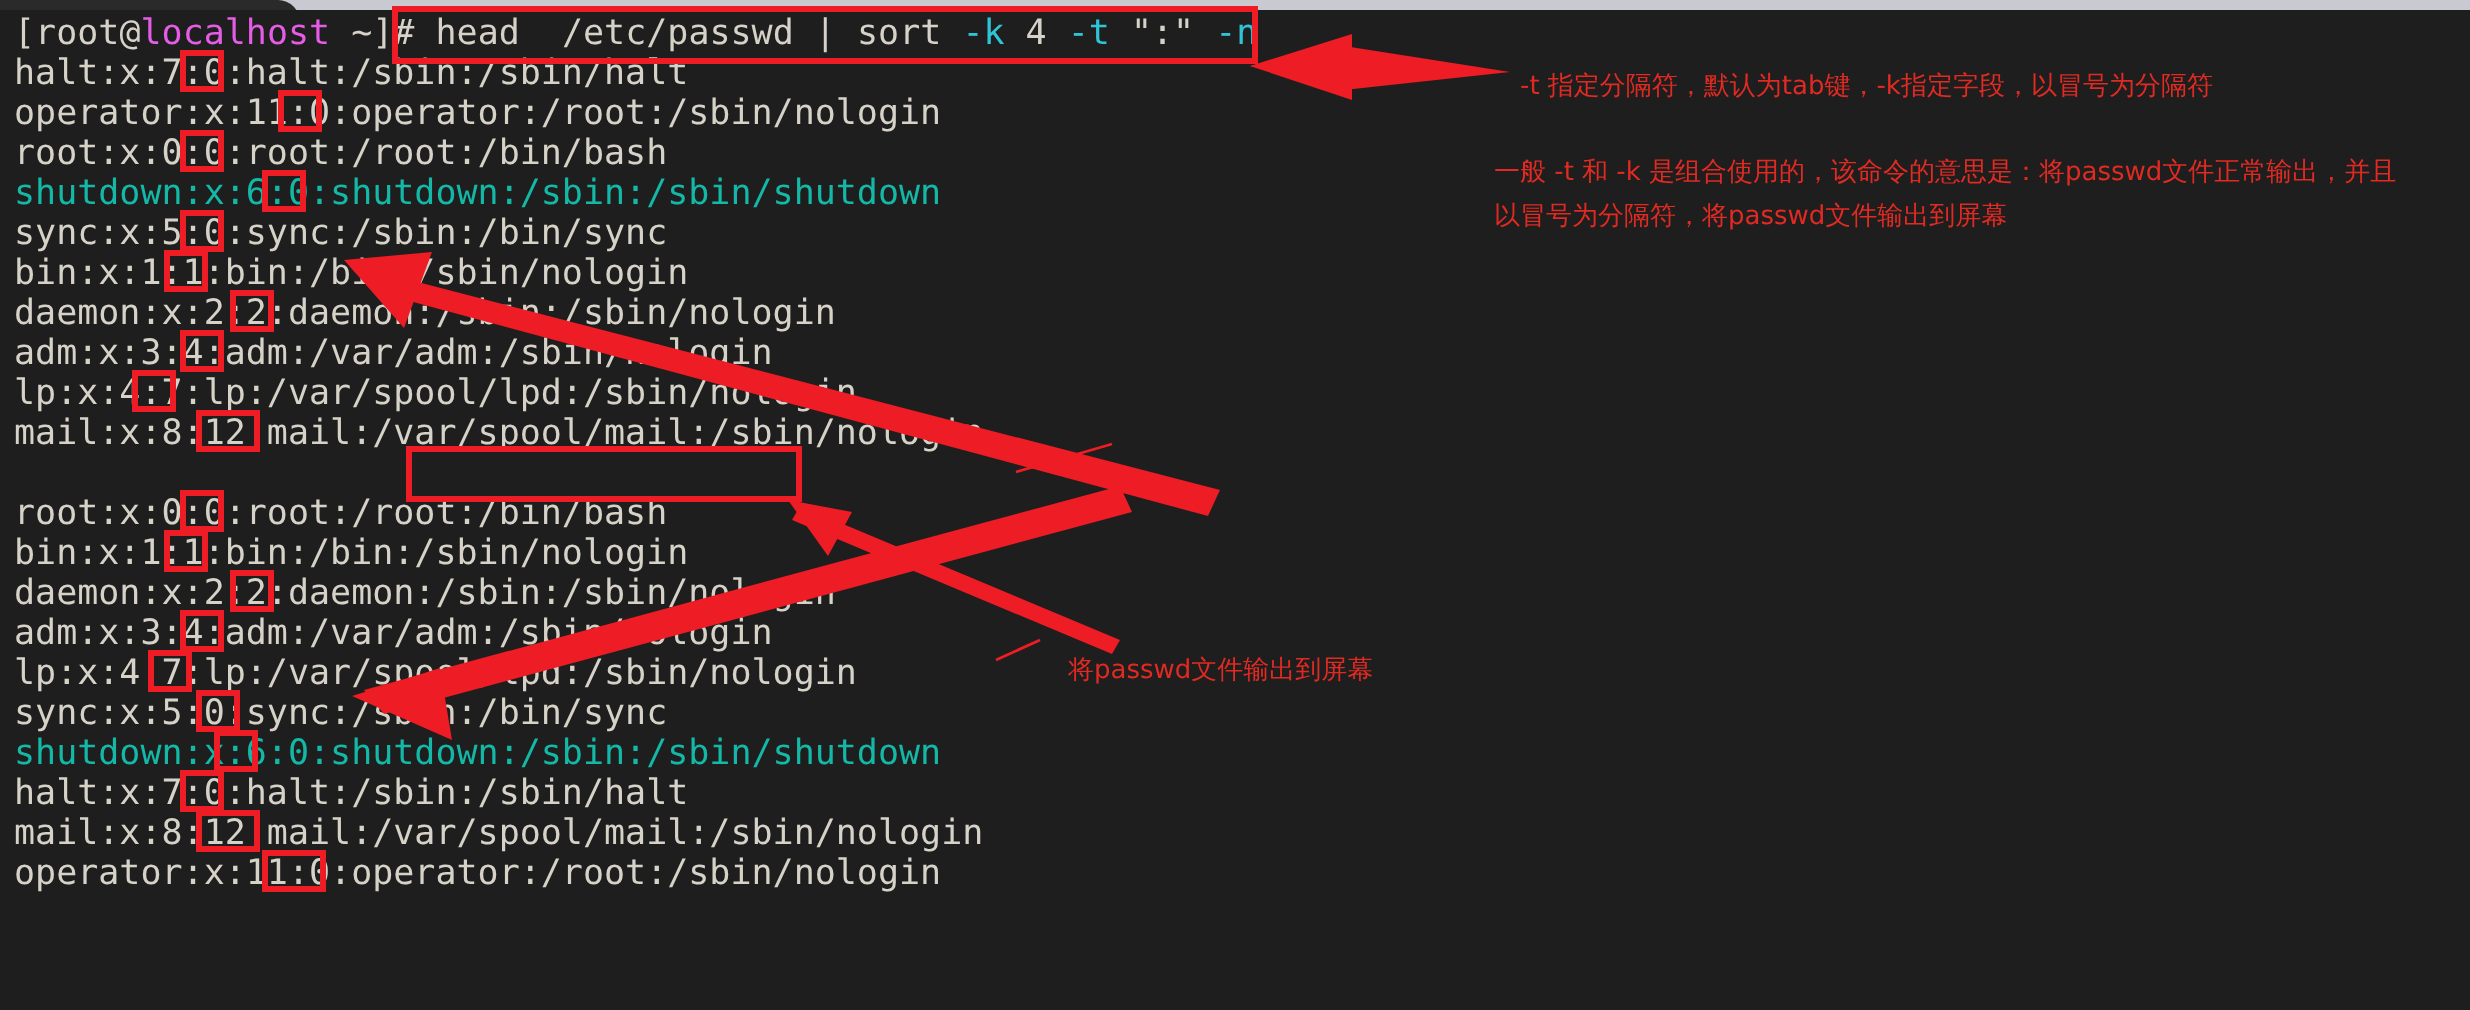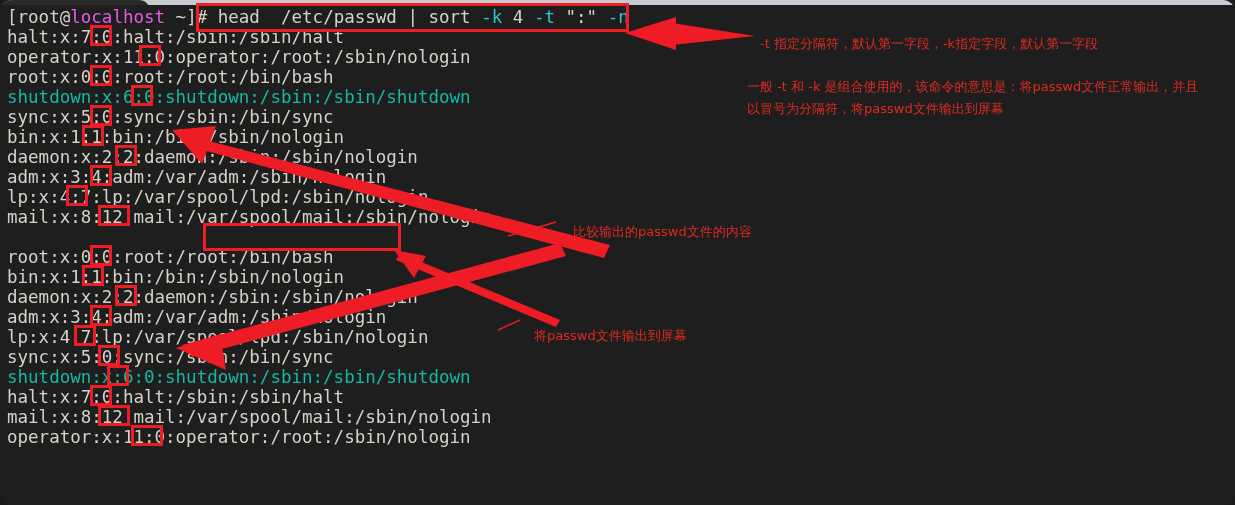--- a/index.html
+++ b/index.html
@@ -7,21 +7,20 @@
     padding: 0;
     background: #1b1b1b;
   }
   #screen {
     position: relative;
     width: 1235px;
     height: 505px;
     background: #1e1e1e;
     overflow: hidden;
     font-family: "DejaVu Sans Mono", "Liberation Mono", monospace;
-    border-radius: 12px;
   }
   
   #win-chrome {
     position: absolute;
     left: 0; top: 0;
     width: 1235px; height: 5px;
     background: #c9c9d2;
   }
   #win-tab {
     position: absolute;
@@ -164,19 +163,18 @@
     <g>
       <polygon points="400,253 560,320 556,327 396,260" fill="#ee1c24"></polygon>
       <polygon points="394,250 426,256 414,278" fill="#ee1c24"></polygon>
     </g>
 
     <line x1="508" y1="236" x2="556" y2="222" stroke="#ee1c24" stroke-width="1.4"></line>
 
     <line x1="498" y1="330" x2="520" y2="320" stroke="#ee1c24" stroke-width="1.4"></line>
   </svg>
 
-  <div class="ann" style="left:760px; top:33px;">-t 指定分隔符，默认第一字段，-k指定字段，默认第一字段</div>
+  <div class="ann" style="left:760px; top:33px;">-t 指定分隔符，默认为tab键，-k指定字段，以冒号为分隔符</div>
   <div class="ann" style="left:747px; top:76px;">一般 -t 和 -k 是组合使用的，该命令的意思是：将passwd文件正常输出，并且</div>
   <div class="ann" style="left:747px; top:98px;">以冒号为分隔符，将passwd文件输出到屏幕</div>
-  <div class="ann" style="left:573px; top:221px;">比较输出的passwd文件的内容</div>
   <div class="ann" style="left:534px; top:325px;">将passwd文件输出到屏幕</div>
 
 </div>
 
 </body></html>

